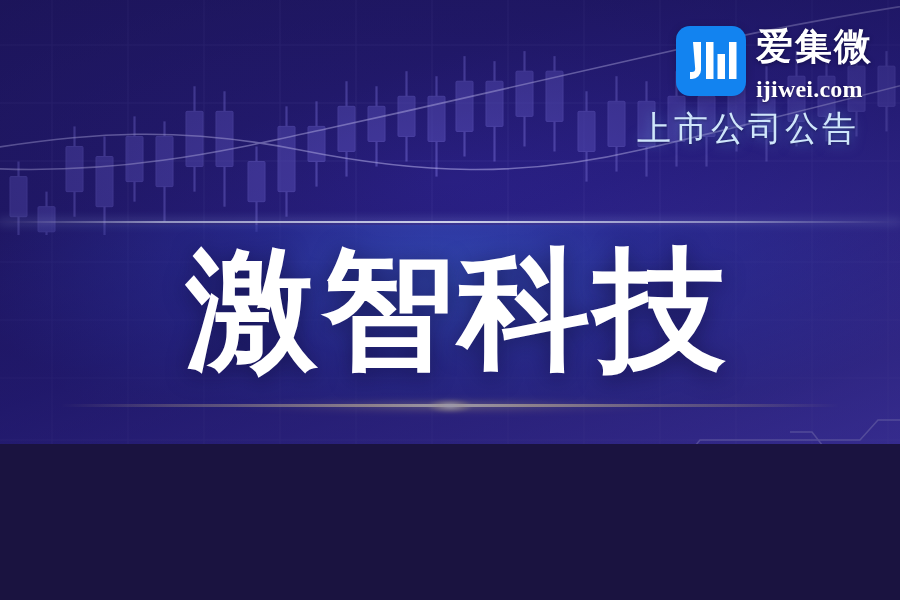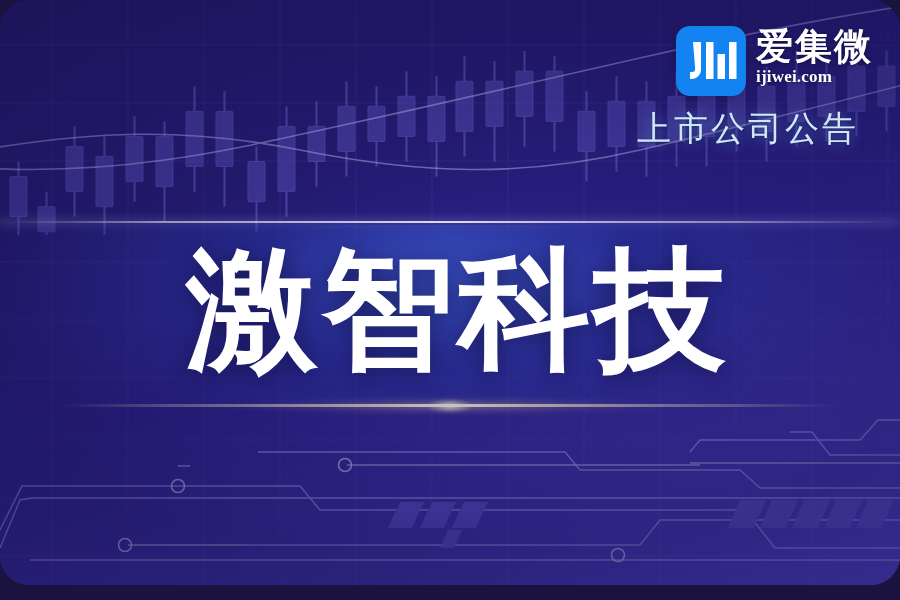--- a/index.html
+++ b/index.html
@@ -7,24 +7,23 @@
     padding: 0;
     background: #1a1340;
   }
   body {
     font-family: "Liberation Sans", "DejaVu Sans", sans-serif;
   }
 
   #banner {
     position: relative;
     width: 900px;
-    height: 585px;
+    height: 444px;
     overflow: hidden;
     background: linear-gradient(160deg, #231a6b 0%, #241b72 28%, #2b2189 52%, #3d32a8 78%, #5043c7 100%);
-    border-radius: 29px;
   }
 
   
   .layer {
     position: absolute;
     inset: 0;
     pointer-events: none;
   }
 
   
@@ -139,26 +138,26 @@
     font-size: 37px;
     font-weight: 700;
     color: #ffffff;
     letter-spacing: 2px;
     line-height: 1.0;
     white-space: nowrap;
     text-shadow: 0 1px 4px rgba(10,8,40,0.55);
   }
   .brand-url {
     font-family: "Liberation Serif", "DejaVu Serif", serif;
-    font-size: 17px;
+    font-size: 24px;
     font-weight: 700;
     color: #ffffff;
     letter-spacing: 0.2px;
     line-height: 1.05;
-    margin-top: 3px;
+    margin-top: 12px;
     white-space: nowrap;
     text-shadow: 0 1px 3px rgba(10,8,40,0.55);
   }
 
   .subtitle {
     position: absolute;
     right: 41px;
     top: 106px;
     font-family: "DejaVu Sans", "Liberation Sans", sans-serif;
     font-size: 34px;

